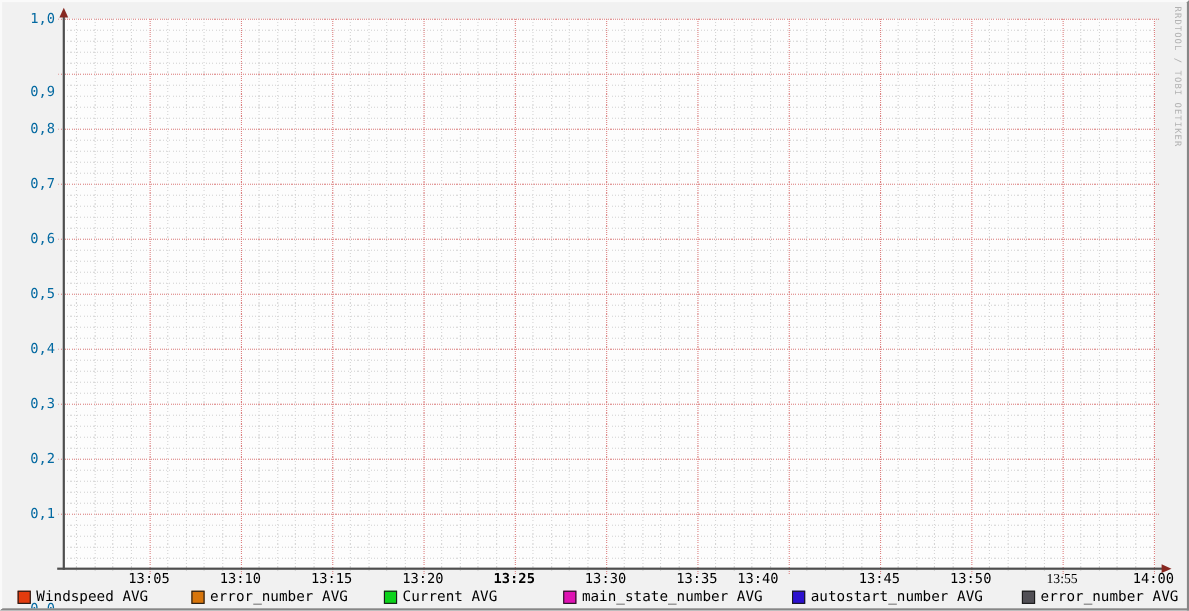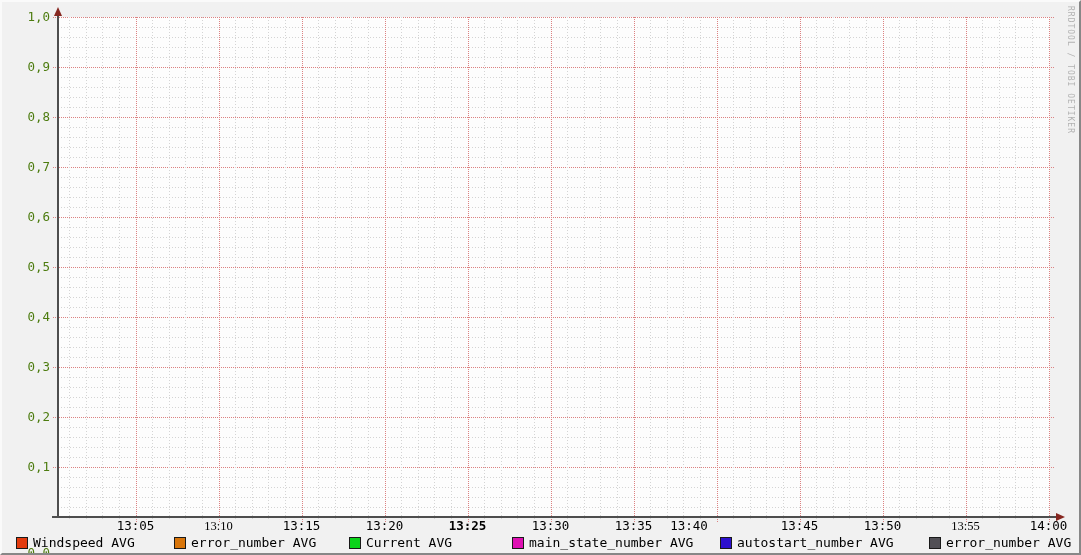--- a/index.html
+++ b/index.html
@@ -35,21 +35,21 @@
   .y-axis{position:absolute;left:55px;top:10px;width:2px;height:506px;background:var(--axis);}
   .x-axis{position:absolute;left:50px;top:514px;width:1005px;height:2px;background:var(--axis);}
   .y-arrow{position:absolute;left:52px;top:5px;width:0;height:0;
     border-left:4px solid transparent;border-right:4px solid transparent;
     border-bottom:9px solid var(--arrow);}
   .x-arrow{position:absolute;left:1054px;top:511px;width:0;height:0;
     border-top:4px solid transparent;border-bottom:4px solid transparent;
     border-left:9px solid var(--arrow);}
   .ylabel{
     position:absolute;left:0;width:48px;text-align:right;
-    font-size:12.5px;line-height:16px;color:#4d7c0f;white-space:pre;
+    font-size:12.5px;line-height:16px;color:#0369a1;white-space:pre;
   }
   .xlabel{
     position:absolute;top:517px;width:60px;text-align:center;
     font-size:12.5px;line-height:14px;color:#000;white-space:pre;
   }
   .legend{position:absolute;left:0;top:533px;width:1081px;height:17px;}
   .legend-item{position:absolute;top:0;display:flex;align-items:center;gap:5px;height:15px;}
   .legend-item:nth-child(1){left:14px;}
   .legend-item:nth-child(2){left:172px;}
   .legend-item:nth-child(3){left:347px;}
@@ -179,34 +179,34 @@
       <div class="gl v minor" style="left:957.3px"></div>
       <div class="gl v minor" style="left:973.9px"></div>
       <div class="gl v major" style="left:990.5px"></div>
     </div>
   <div class="y-axis"></div>
   <div class="x-axis"></div>
   <div class="y-arrow"></div>
   <div class="x-arrow"></div>
   <div id="ylabels">
       <div class="ylabel" style="top: 7px;">1,0</div>
-      <div class="ylabel" style="top: 57px;">0,9</div>
+      <div class="ylabel" style="top: 73px;">0,9</div>
       <div class="ylabel" style="top: 107px;">0,8</div>
       <div class="ylabel" style="top: 157px;">0,7</div>
       <div class="ylabel" style="top: 207px;">0,6</div>
       <div class="ylabel" style="top: 257px;">0,5</div>
       <div class="ylabel" style="top: 307px;">0,4</div>
       <div class="ylabel" style="top: 357px;">0,3</div>
       <div class="ylabel" style="top: 407px;">0,2</div>
       <div class="ylabel" style="top: 457px;">0,1</div>
       <div class="ylabel" style="top: 507px; margin-top: 36px;">0,0</div>
     </div>
   <div id="xlabels">
       <div class="xlabel" style="left: 103.5px;">13:05</div>
-      <div class="xlabel" style="left: 186.5px; font-family: Liberation Serif, serif;">13:10</div>
+      <div class="xlabel" style="left: 186.5px;">13:10</div>
       <div class="xlabel" style="left: 269.5px;">13:15</div>
       <div class="xlabel" style="left: 352.5px;">13:20</div>
       <div class="xlabel" style="left: 435.5px; font-weight: bold;">13:25</div>
       <div class="xlabel" style="left: 518.5px;">13:30</div>
       <div class="xlabel" style="left: 601.5px;">13:35</div>
       <div class="xlabel" style="left: 657px;">13:40</div>
       <div class="xlabel" style="left: 767.5px;">13:45</div>
       <div class="xlabel" style="left: 850.5px;">13:50</div>
       <div class="xlabel" style="left: 933.5px; font-family: Liberation Serif, serif;">13:55</div>
       <div class="xlabel" style="left: 1016.5px;">14:00</div>

